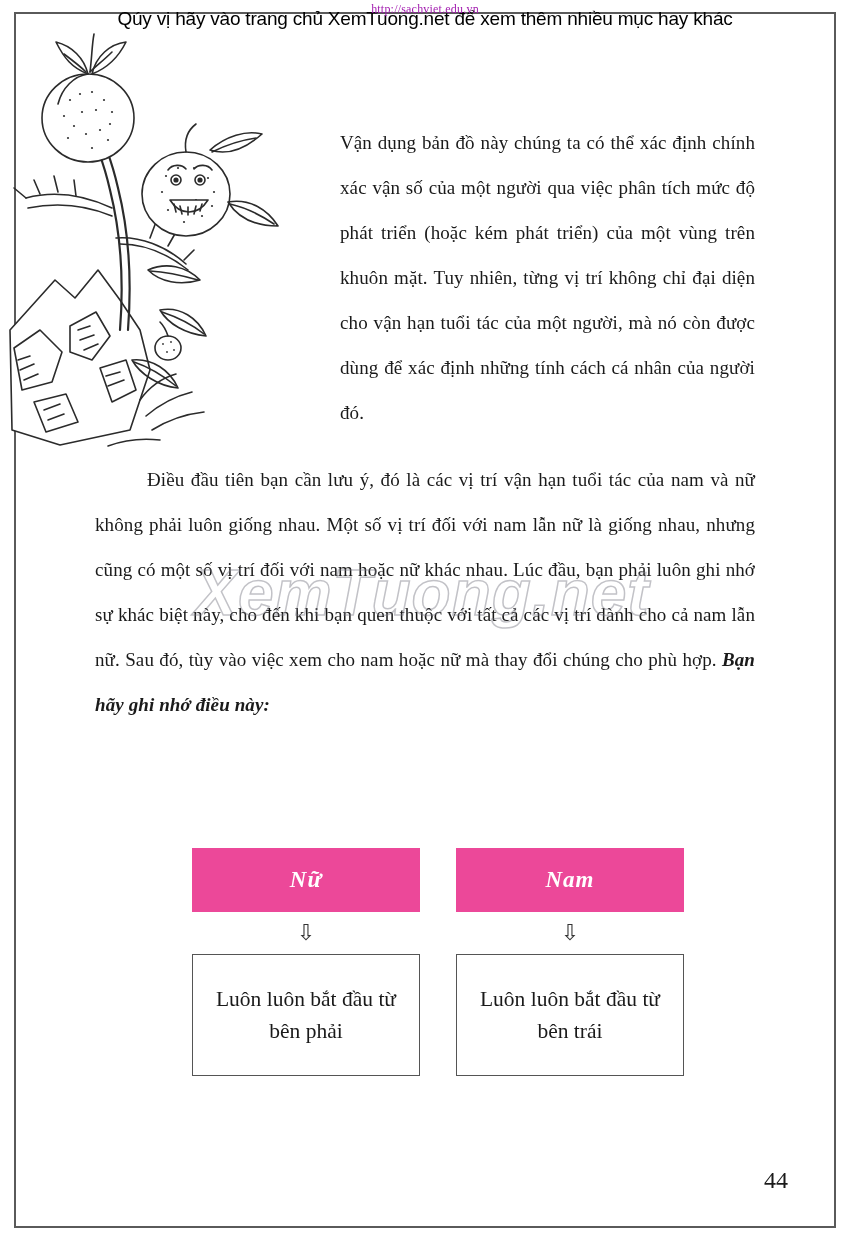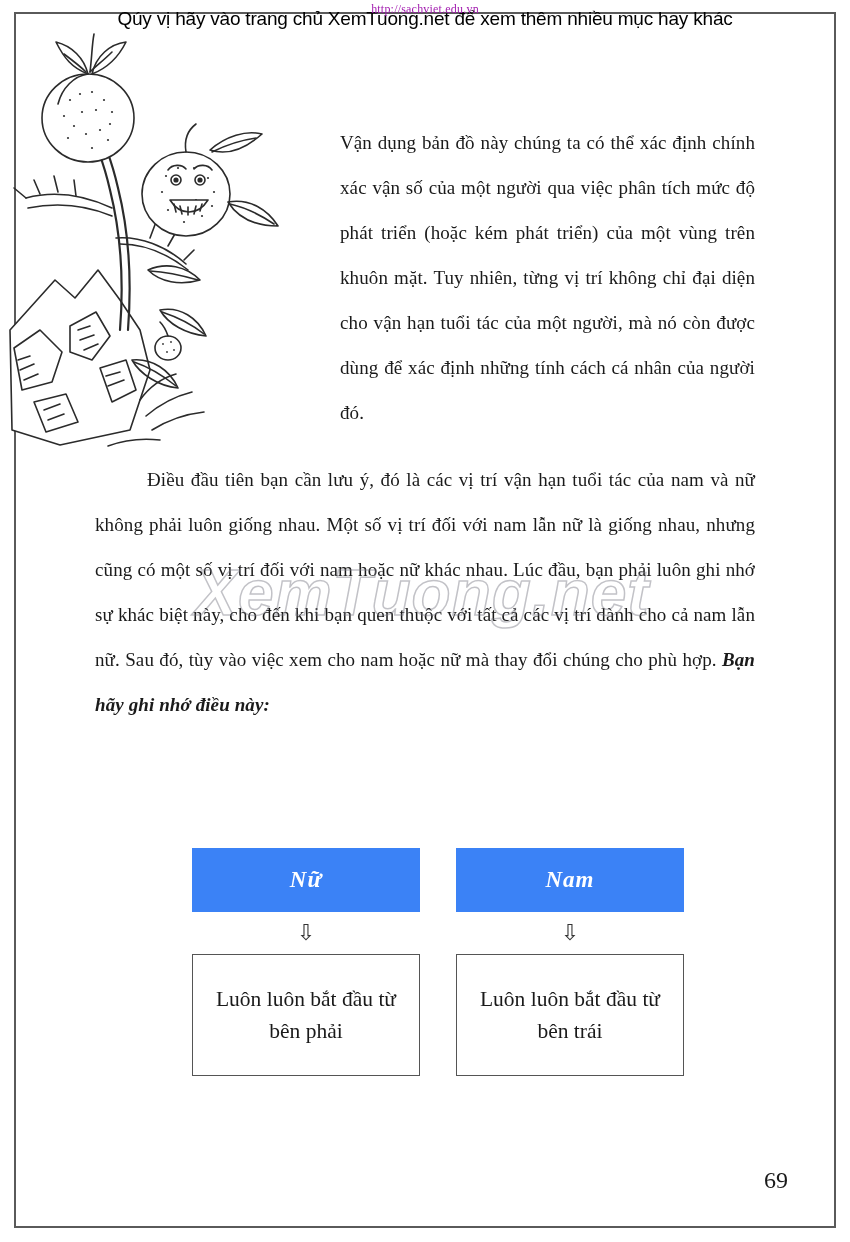--- a/index.html
+++ b/index.html
@@ -102,21 +102,21 @@
   }
   .diag-col {
     position: absolute;
     width: 228px;
     top: 0;
   }
   .diag-col.left  { left: 12px; }
   .diag-col.right { left: 276px; }
 
   .diag-head {
-    background: #3b82f6;
+    background: #ec4899;
     color: #ffffff;
     height: 64px;
     line-height: 64px;
     text-align: center;
     font-size: 23px;
     font-weight: bold;
     font-style: italic;
     font-family: "Liberation Serif", serif;
     letter-spacing: 1px;
   }
@@ -287,13 +287,13 @@
     <div class="diag-arrow">⇩</div>
     <div class="diag-box">Luôn luôn bắt đầu từ bên phải</div>
   </div>
   <div class="diag-col right">
     <div class="diag-head">Nam</div>
     <div class="diag-arrow">⇩</div>
     <div class="diag-box">Luôn luôn bắt đầu từ bên trái</div>
   </div>
 </div>
 
-<div class="page-number">69</div>
+<div class="page-number">44</div>
 
 </body></html>

